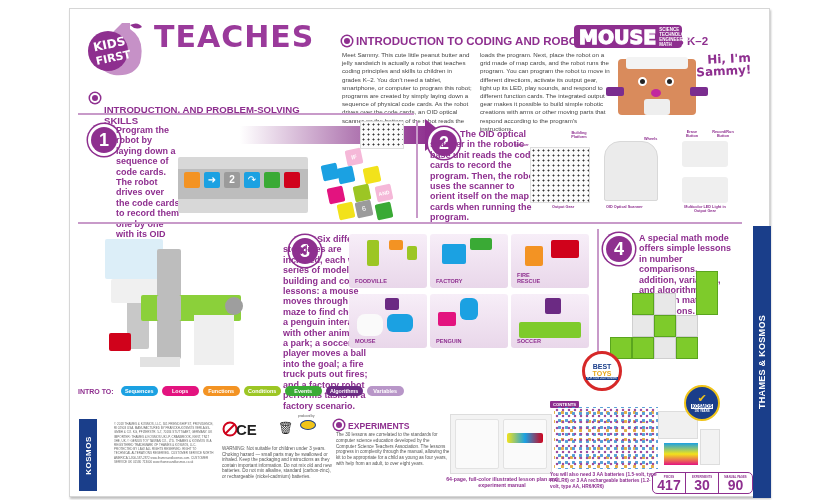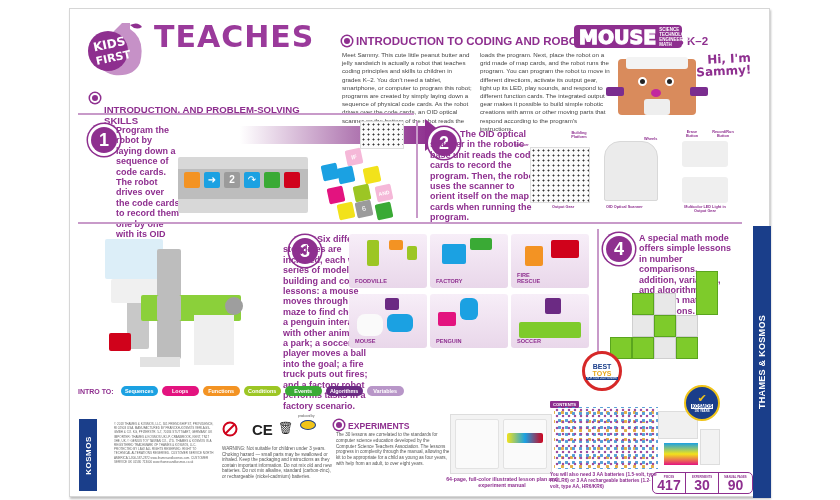--- a/index.html
+++ b/index.html
@@ -252,21 +252,21 @@
   </div>
 
   <div class="abs kosmos-v">
       <span>KOSMOS</span>
     </div>
   <div class="abs legal">© 2018 THAMES &amp; KOSMOS, LLC, 301 FRIENDSHIP ST, PROVIDENCE, RI 02903 USA. MANUFACTURED BY FRANCKH-KOSMOS VERLAGS-GMBH &amp; CO. KG, PFIZERSTR. 5-7, 70184 STUTTGART, GERMANY. UK IMPORTER: THAMES &amp; KOSMOS UK LP, CRANBROOK, KENT, TN17 3HE, UK. © GENIUS TOY TAIWAN CO., LTD. THAMES &amp; KOSMOS IS A REGISTERED TRADEMARK OF THAMES &amp; KOSMOS, LLC. PROTECTED BY LAW. ALL RIGHTS RESERVED. RIGHT TO TECHNICAL ALTERATIONS RESERVED. CUSTOMER SERVICE NORTH AMERICA 1-800-587-2872 www.thamesandkosmos.com. CUSTOMER SERVICE UK 01580 713000 www.thamesandkosmos.co.uk</div>
   <div class="abs sym" style="left:152px"><svg width="16" height="16">
         <circle cx="8" cy="8" r="6.5" fill="none" stroke="#d0021b" stroke-width="2"></circle>
         <line x1="3" y1="13" x2="13" y2="3" stroke="#d0021b" stroke-width="2"></line>
       </svg></div>
-  <div class="abs sym" style="left:182px;font-weight:bold">CE</div>
+  <div class="abs sym" style="left:166px;font-weight:bold">CE</div>
   <div class="abs sym" style="left:208px;font-size:12px">🗑</div>
   <div class="abs" style="left:228px;top:405px;font-size:3px;color:#555">produced by</div>
   <div class="abs" style="left:230px;top:411px;width:16px;height:10px;border-radius:50%;background:#f0c419;border:1px solid #1a3e8a"></div>
   <div class="abs warn">WARNING: Not suitable for children under 3 years. Choking hazard — small parts may be swallowed or inhaled. Keep the packaging and instructions as they contain important information. Do not mix old and new batteries. Do not mix alkaline, standard (carbon-zinc), or rechargeable (nickel-cadmium) batteries.</div>
 
   <div class="abs curr-h"><span class="bullet"></span><span>EXPERIMENTS</span></div>
   <div class="abs curr-t">The 30 lessons are correlated to the standards for computer science education developed by the Computer Science Teachers Association. The lessons progress in complexity through the manual, allowing the kit to be appropriate for a child as young as four years, with help from an adult, to over eight years.</div>
   <div class="abs manual">
     <div class="blk" style="left:4px;top:4px;width:44px;height:50px;background:#fafafa;border:1px solid #e2e2e2"></div>
     <div class="blk" style="left:52px;top:4px;width:44px;height:50px;background:#fafafa;border:1px solid #e2e2e2"></div>

